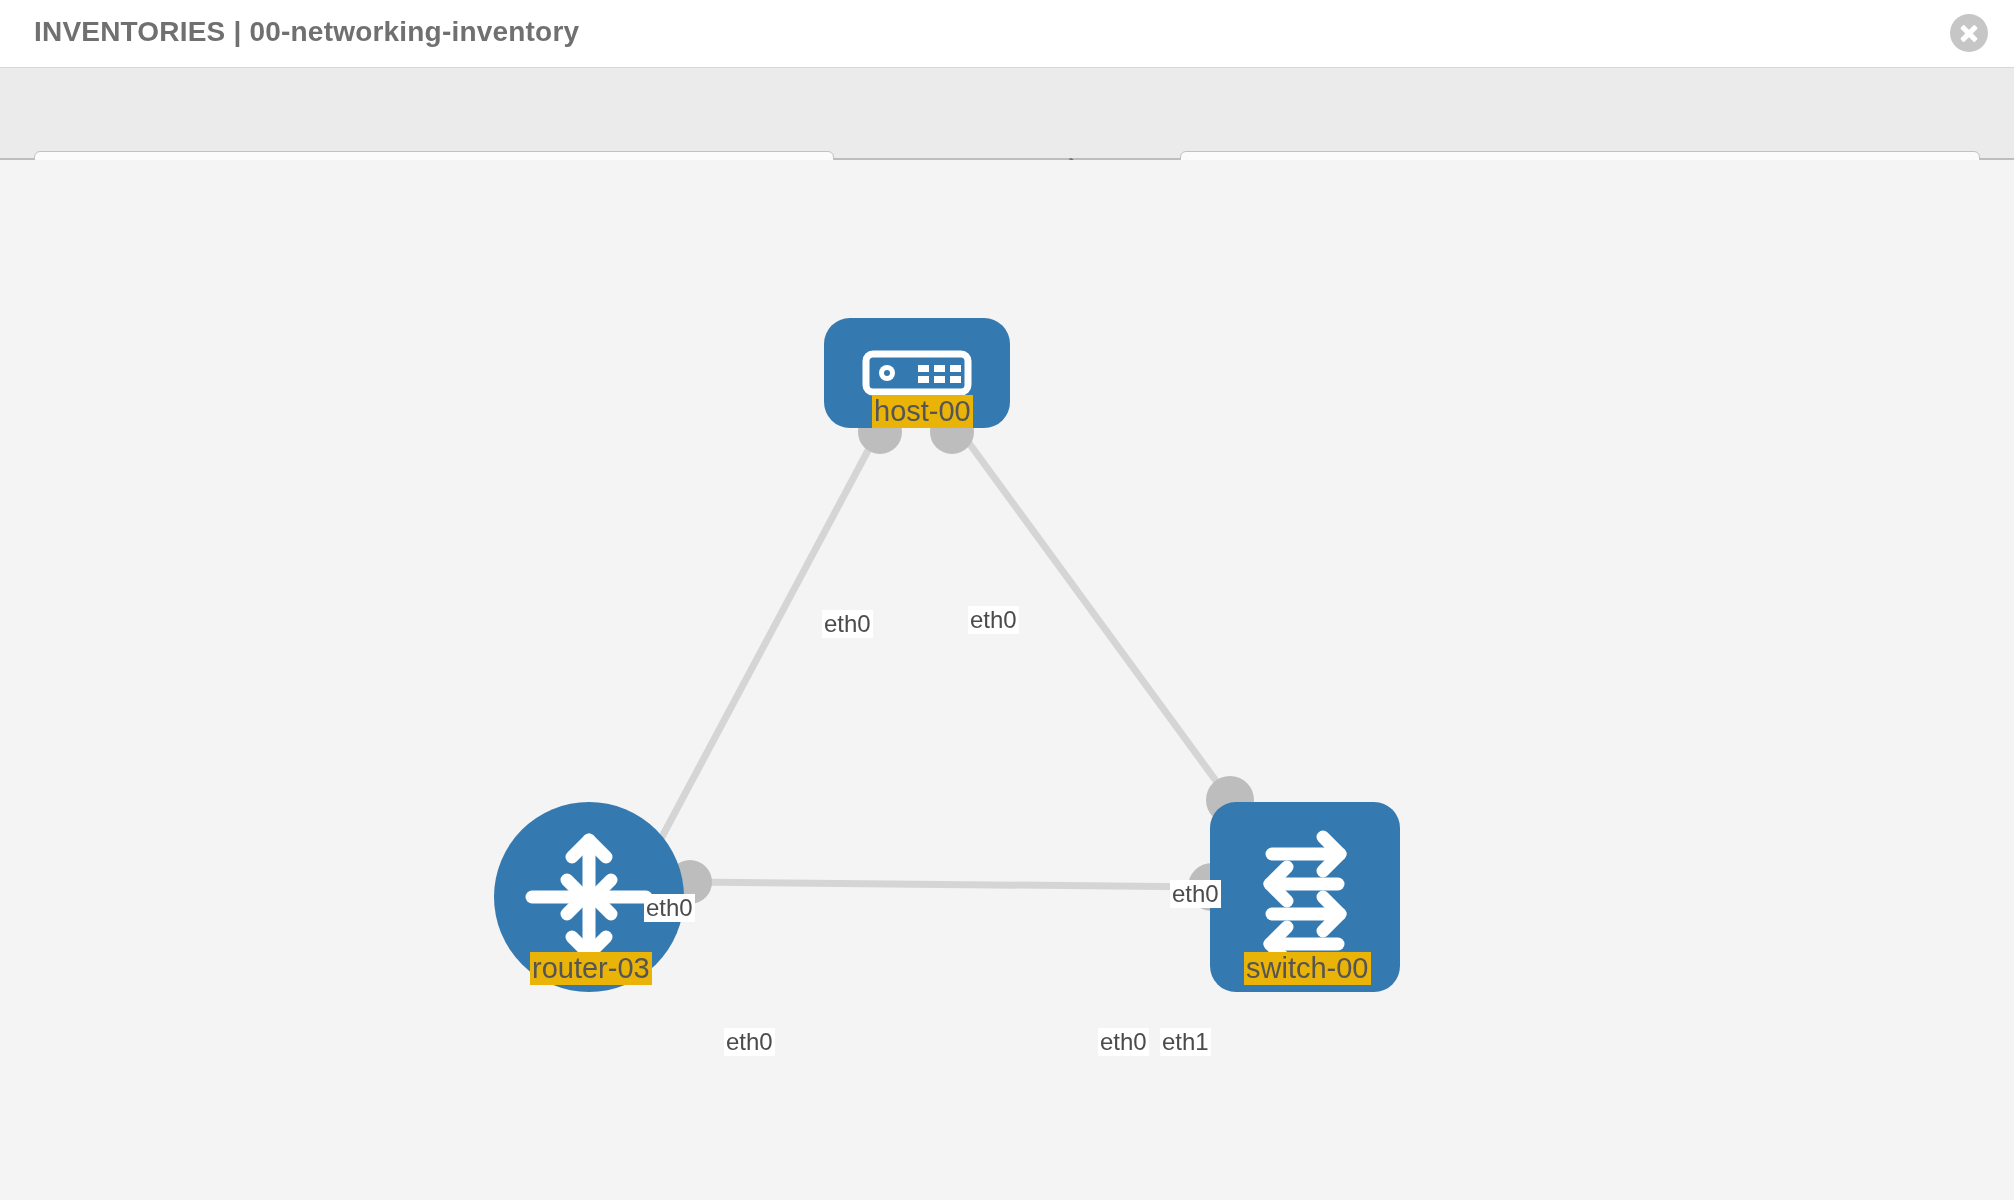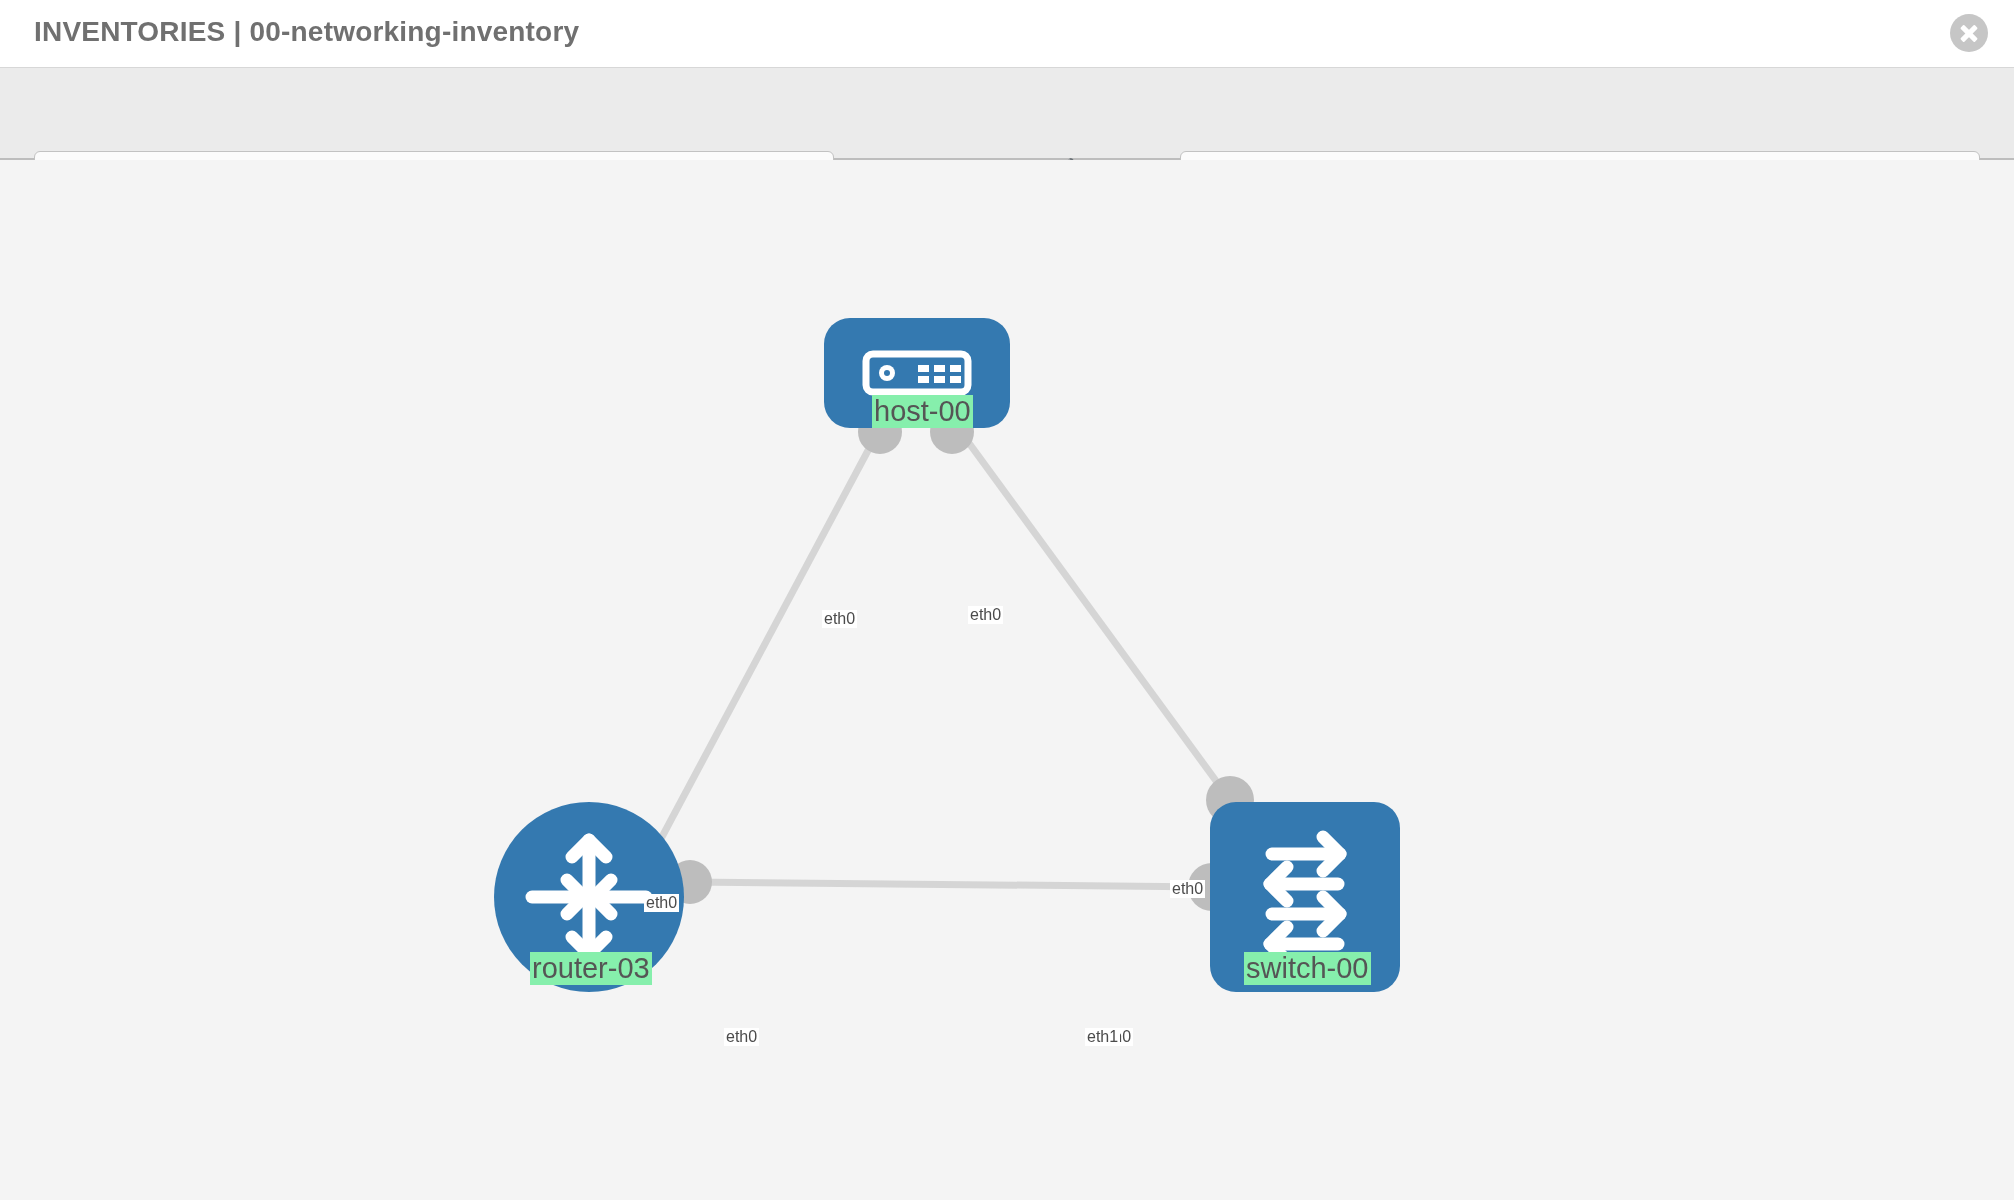--- a/index.html
+++ b/index.html
@@ -134,45 +134,45 @@
   }
   .node svg { display: block; width: 100%; height: 100%; }
   #node-host   { left: 824px; top: 158px; width: 186px; height: 110px; border-radius: 26px; }
   #node-switch { left: 1210px; top: 642px; width: 190px; height: 190px; border-radius: 26px; }
   #node-router { left: 494px; top: 642px; width: 190px; height: 190px; border-radius: 50%; }
 
   .node-label {
     position: absolute;
     font-size: 29px;
     color: #555555;
-    background: #86efac;
+    background: #eab308;
     white-space: nowrap;
     padding: 0 2px;
     pointer-events: none;
   }
   #label-host   { left: 872px; top: 235px; }
   #label-router { left: 530px; top: 792px; }
   #label-switch { left: 1244px; top: 792px; text-align: right; }
 
   .iface-label {
     position: absolute;
-    font-size: 16px;
+    font-size: 24px;
     color: #4b4b4b;
     background: #ffffff;
     white-space: nowrap;
     padding: 0 2px;
     pointer-events: none;
   }
   #iface-host-left   { left: 822px; top: 450px; }
   #iface-host-right  { left: 968px; top: 446px; }
   #iface-router-up   { left: 644px; top: 734px; }
   #iface-switch-up   { left: 1170px; top: 720px; }
   #iface-router-right{ left: 724px; top: 868px; }
   #iface-switch-left-a { left: 1098px; top: 868px; }
-  #iface-switch-left-b { left: 1085px; top: 868px; }
+  #iface-switch-left-b { left: 1160px; top: 868px; }
 </style>
 </head>
 <body>
 
 <div id="app">
 
   <div id="header">
     <div id="page-title">INVENTORIES | 00-networking-inventory</div>
     <div id="close-button"></div>
   </div>

